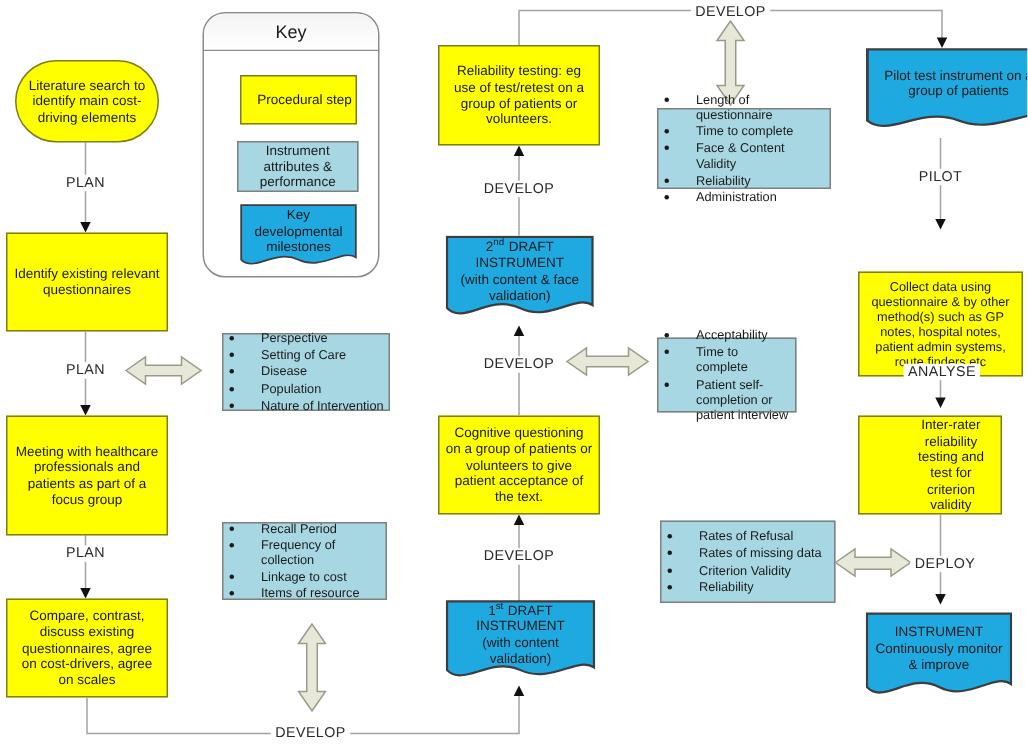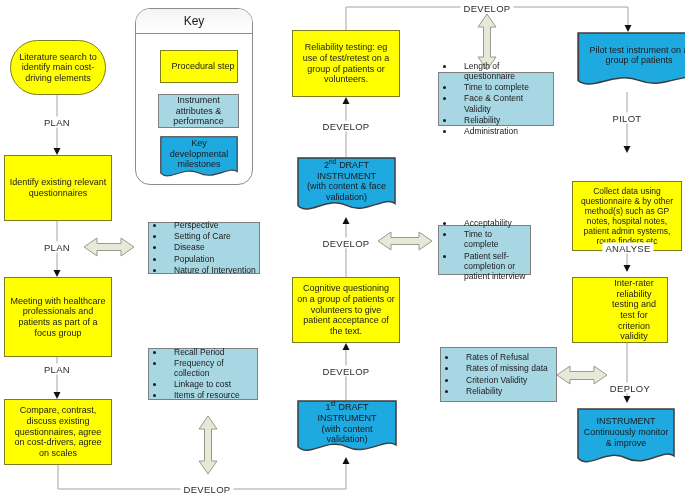--- a/index.html
+++ b/index.html
@@ -178,15 +178,15 @@
   <div class="flabel" style="left:57px;top:122px;">PLAN</div>
   <div class="flabel" style="left:57px;top:247px;">PLAN</div>
   <div class="flabel" style="left:57px;top:369px;">PLAN</div>
   <div class="flabel" style="left:487px;top:8px;">DEVELOP</div>
   <div class="flabel" style="left:346px;top:126px;">DEVELOP</div>
   <div class="flabel" style="left:346px;top:243px;">DEVELOP</div>
   <div class="flabel" style="left:346px;top:371px;">DEVELOP</div>
   <div class="flabel" style="left:207px;top:489px;">DEVELOP</div>
   <div class="flabel" style="left:627px;top:118px;">PILOT</div>
   <div class="flabel" style="left:628px;top:248px;">ANALYSE</div>
-  <div class="flabel" style="left:630px;top:388px;">DEPLOY</div>
+  <div class="flabel" style="left:630px;top:376px;">DEPLOY</div>
 
 </div>
 
 </body></html>

